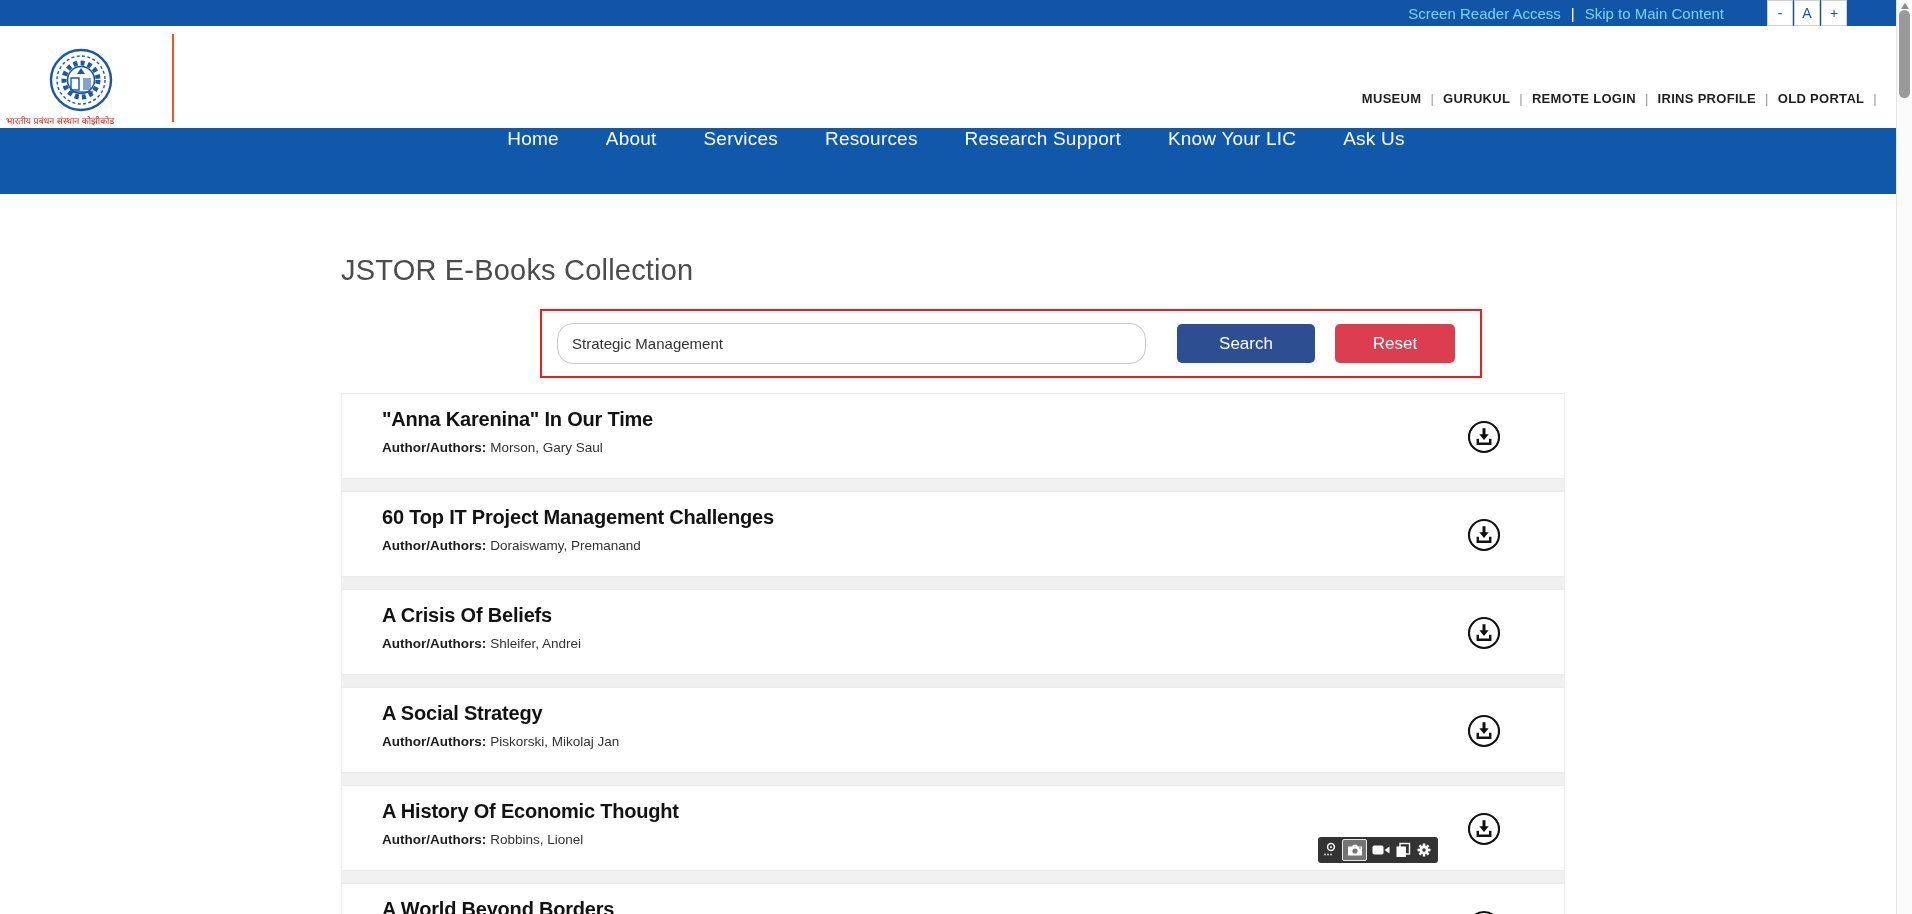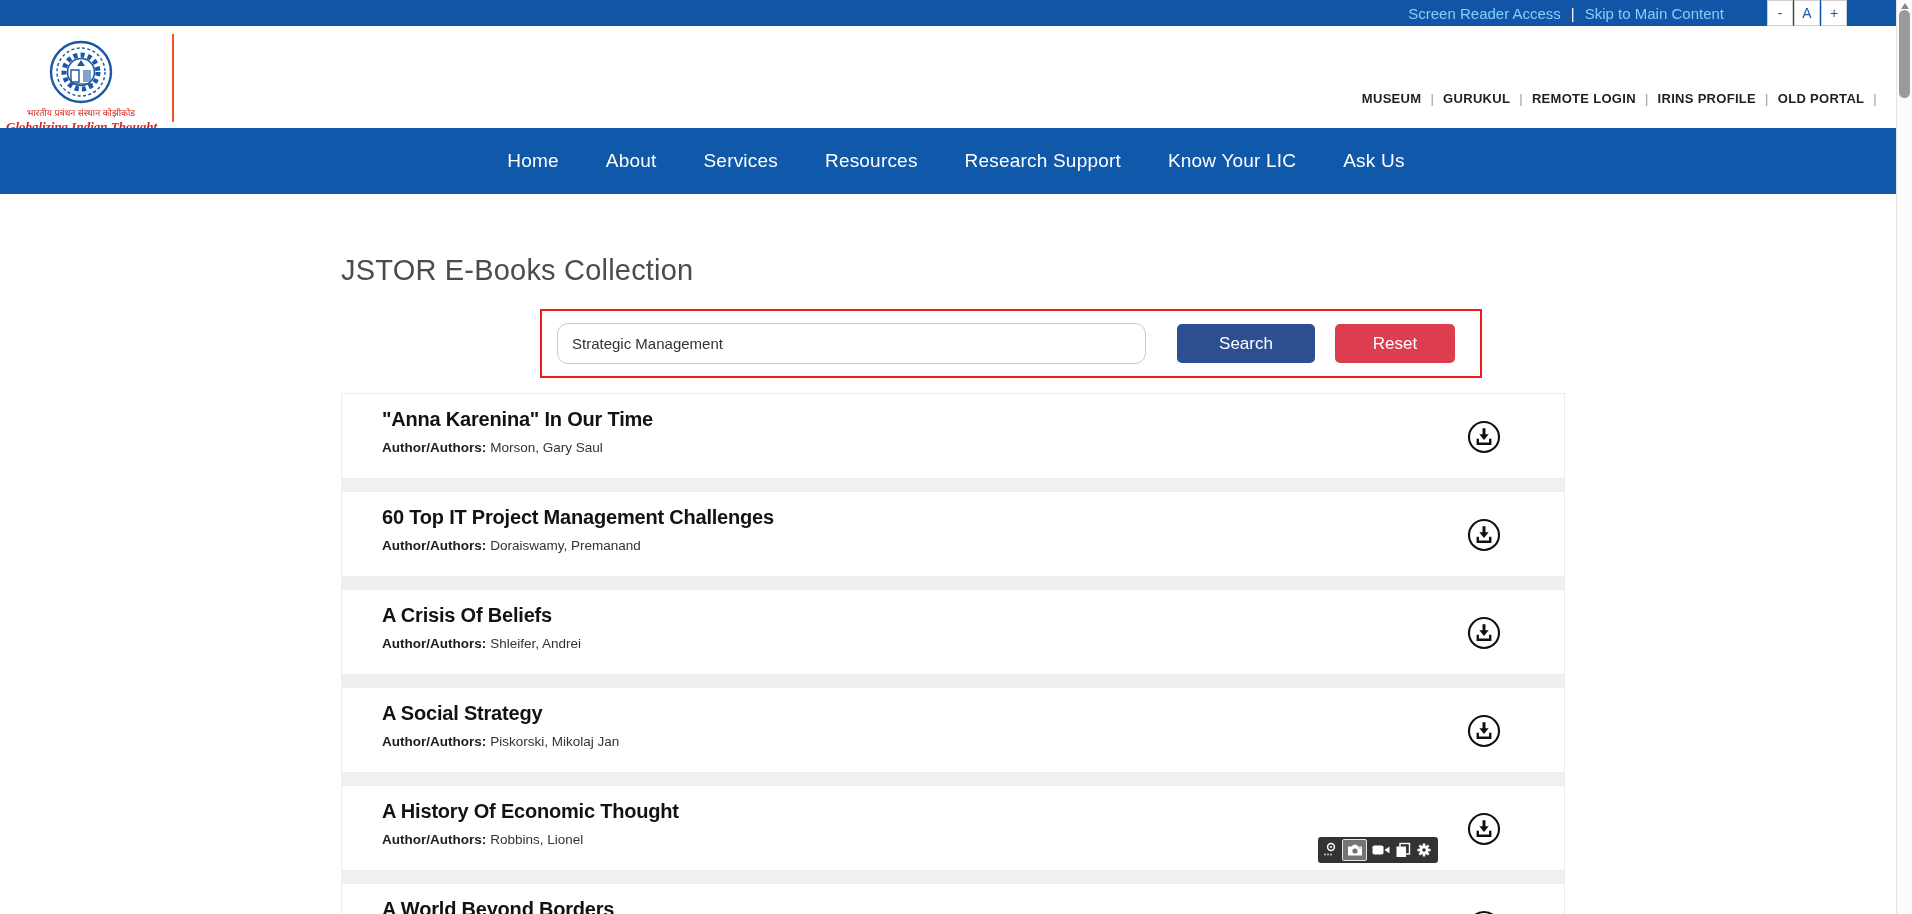--- a/index.html
+++ b/index.html
@@ -12,49 +12,49 @@
     background: #1254a6; }
   .topbar-links { position: absolute; right: 188px; top: 0; height: 26px;
     display: flex; align-items: center; gap: 10px; color: #fff; font-size: 15px; }
   .topbar-links a { color: #7dd3fc; text-decoration: none; cursor: pointer; }
   .font-controls { position: absolute; left: 1767px; top: 0; height: 26px; display: flex; gap: 1px; }
   .font-controls button { width: 26px; height: 26px; background: #fff; border: 1px solid #cfcfcf;
     color: #1a57a5; font-size: 14px; line-height: 1; cursor: pointer; }
 
   
   .header { position: absolute; left: 0; top: 26px; width: 1912px; height: 102px; background: #fff; }
-  .emblem-block { position: absolute; left: 6px; top: 14px; width: 150px; text-align: center; }
+  .emblem-block { position: absolute; left: 6px; top: 22px; width: 150px; }
   .emblem-block svg { display: block; margin: 0 auto; }
   .institute-hindi { font-size: 9px; color: #d8251d; margin-top: 2px; white-space: nowrap; }
   .institute-motto { font-family: "Liberation Serif", serif; font-style: italic; font-weight: bold;
     font-size: 13px; color: #d8251d; white-space: nowrap; }
   .header-divider { position: absolute; left: 172px; top: 8px; width: 2px; height: 88px; background: #f05423; }
   .brand-block { position: absolute; left: 190px; top: 4px; }
   .brand-wordmark { display: inline-block; font-size: 33px; font-weight: bold; color: #1a57a5;
     letter-spacing: 3px; border-top: 4px solid #1a57a5; padding: 0 6px 0 2px; line-height: 1.05; }
   .brand-hindi { font-size: 20px; font-weight: bold; color: #1a57a5; line-height: 1.1; }
   .brand-english { font-size: 19px; font-weight: bold; color: #1a57a5; line-height: 1.15; margin-top: 1px; }
   .brand-tagline { font-size: 12px; font-weight: bold; color: #f5821f; margin-top: 3px; white-space: nowrap; }
   .quick-links { position: absolute; right: 35px; bottom: 22px; display: flex; align-items: center;
     gap: 9px; font-size: 13px; font-weight: bold; color: #1f1f1f; letter-spacing: .3px; }
   .quick-links a { color: #1f1f1f; text-decoration: none; cursor: pointer; }
   .quick-links .sep { color: #9a9a9a; font-weight: normal; }
 
   
   .mainnav { position: absolute; left: 0; top: 128px; width: 1912px; height: 66px; background: #0f58aa;
-    display: flex; align-items: center; justify-content: center; gap: 47px; }
+    display: flex; justify-content: center; gap: 47px; }
   .mainnav a { color: #fff; font-size: 19px; text-decoration: none; cursor: pointer; letter-spacing: .2px; }
 
   
   .page-title { position: absolute; left: 341px; top: 254px; font-size: 29px; font-weight: 400;
     color: #4c4c4c; letter-spacing: .2px; }
 
   .search-panel { position: absolute; left: 540px; top: 309px; width: 942px; height: 69px;
     border: 2px solid #ee1c1c; display: flex; align-items: center; padding-left: 15px; background: #fff; }
-  .search-input { width: 589px; height: 41px; border: 1px solid #c9c9c9; border-radius: 11px;
+  .search-input { width: 589px; height: 41px; border: 1px solid #c9c9c9; border-radius: 16px;
     padding: 0 14px; font-size: 15px; color: #333; font-family: "Liberation Sans", sans-serif; outline: none; }
   .btn { height: 39px; border: none; border-radius: 5px; color: #fff; font-size: 17px;
     font-family: "Liberation Sans", sans-serif; cursor: pointer; }
   .btn-search { width: 138px; margin-left: 31px; background: #2d4f91; }
   .btn-reset { width: 120px; margin-left: 20px; background: #dc3e50; }
 
   .book-list { position: absolute; left: 341px; top: 393px; width: 1224px; background: #f0f0f0; }
   .book-card { position: relative; width: 1224px; height: 86px; background: #fff;
     border: 1px solid #ececec; margin-bottom: 12px; padding: 14px 40px; }
   .book-card:last-child { margin-bottom: 0; }

